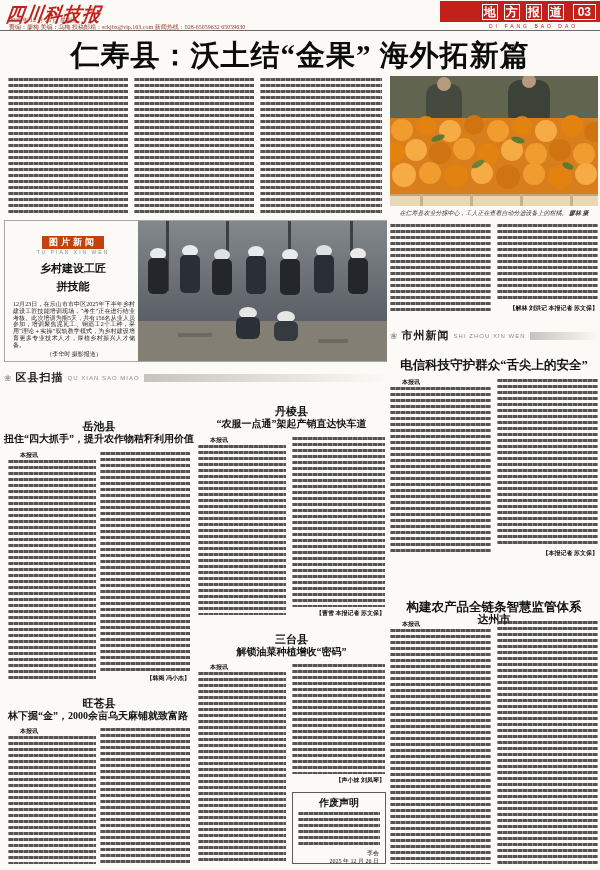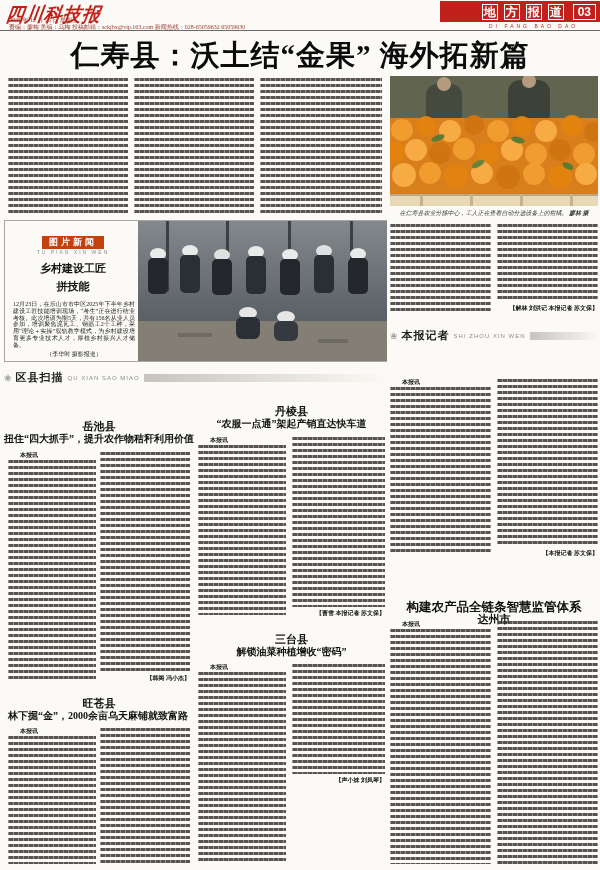--- a/index.html
+++ b/index.html
@@ -255,28 +255,35 @@
   <div class="abs kicker" style="left:198px;top:633px;width:187px;">三台县</div>
   <div class="abs minicol" style="left:198px;top:664px;width:88px;height:200px;">
     <div class="lead-in">本报讯</div>
     <div class="fill"></div>
   </div>
   <div class="abs minicol" style="left:292px;top:664px;width:93px;height:110px;">
     <div class="fill"></div>
   </div>
   <div class="abs byline" style="left:292px;top:776px;width:93px;">【声小妹 刘凤琴】</div>
 
+  <div class="abs notice" style="left:292px;top:792px;width:94px;height:72px;">
+    <div class="notice-title" style="margin-top:4px;">作废声明</div>
+    <div class="fill" style="margin:3px 5px 0 5px;height:36px;"></div>
+    <div class="notice-small" style="margin:1px 6px 0 0;">李会</div>
+    <div class="notice-small" style="margin-right:6px;">2025 年 12 月 26 日</div>
+  </div>
 
   <div class="abs sec-head" style="left:390px;top:328px;width:208px;">
     <span class="sec-orn">❀</span>
-    <span class="sec-title">本报记者</span>
+    <span class="sec-title">市州新闻</span>
     <span class="sec-pinyin">SHI ZHOU XIN WEN</span>
     <span class="sec-bar"></span>
   </div>
 
+  <div class="abs art-headline h12" style="left:388px;top:358px;width:212px;">电信科技守护群众“舌尖上的安全”</div>
   <div class="abs minicol" style="left:390px;top:379px;width:101px;height:176px;">
     <div class="lead-in">本报讯</div>
     <div class="fill"></div>
   </div>
   <div class="abs minicol" style="left:497px;top:379px;width:101px;height:168px;">
     <div class="fill"></div>
   </div>
   <div class="abs byline" style="left:497px;top:549px;width:101px;">【本报记者 苏文保】</div>
 
   <div class="abs kicker" style="left:390px;top:613px;width:208px;text-align:center;">达州市</div>

